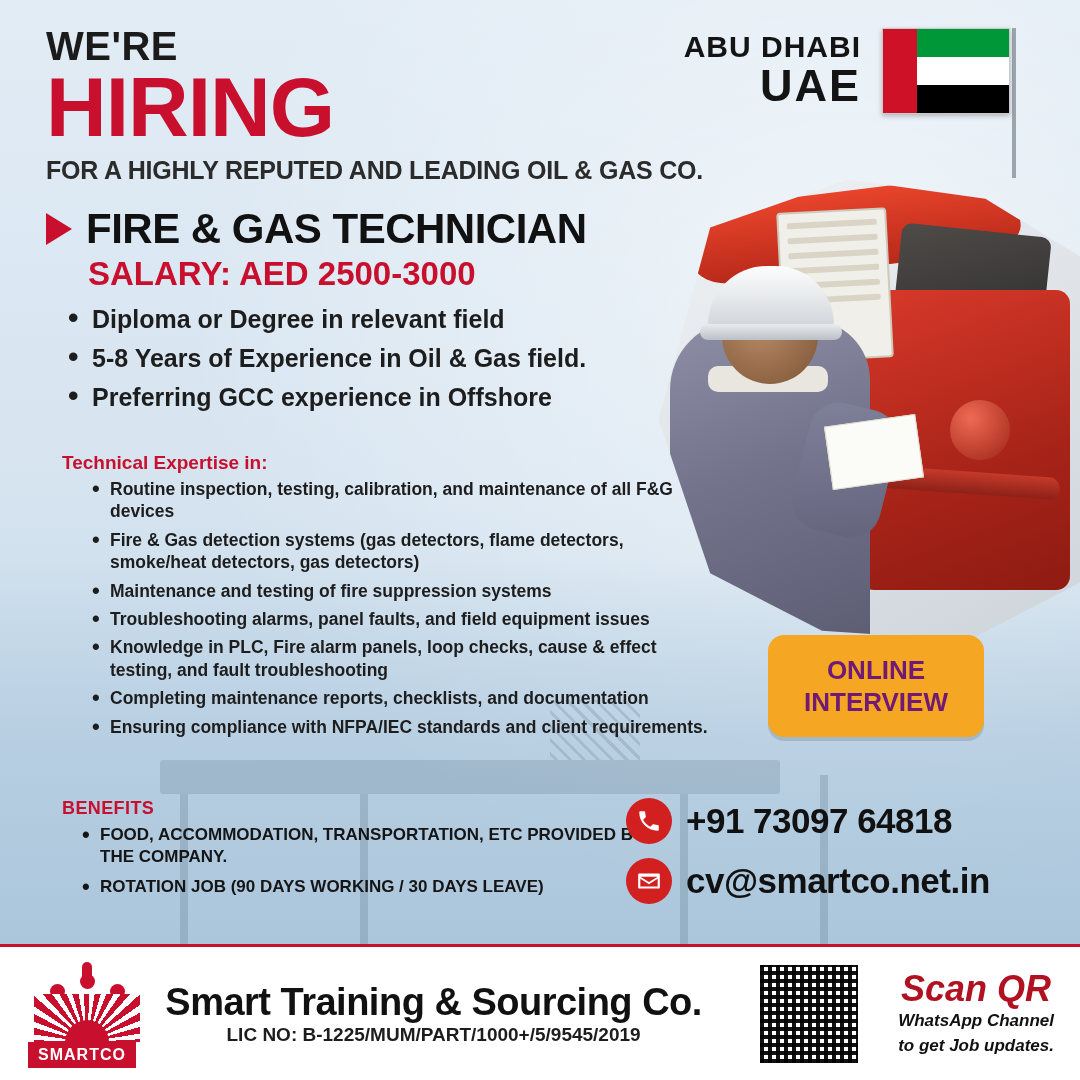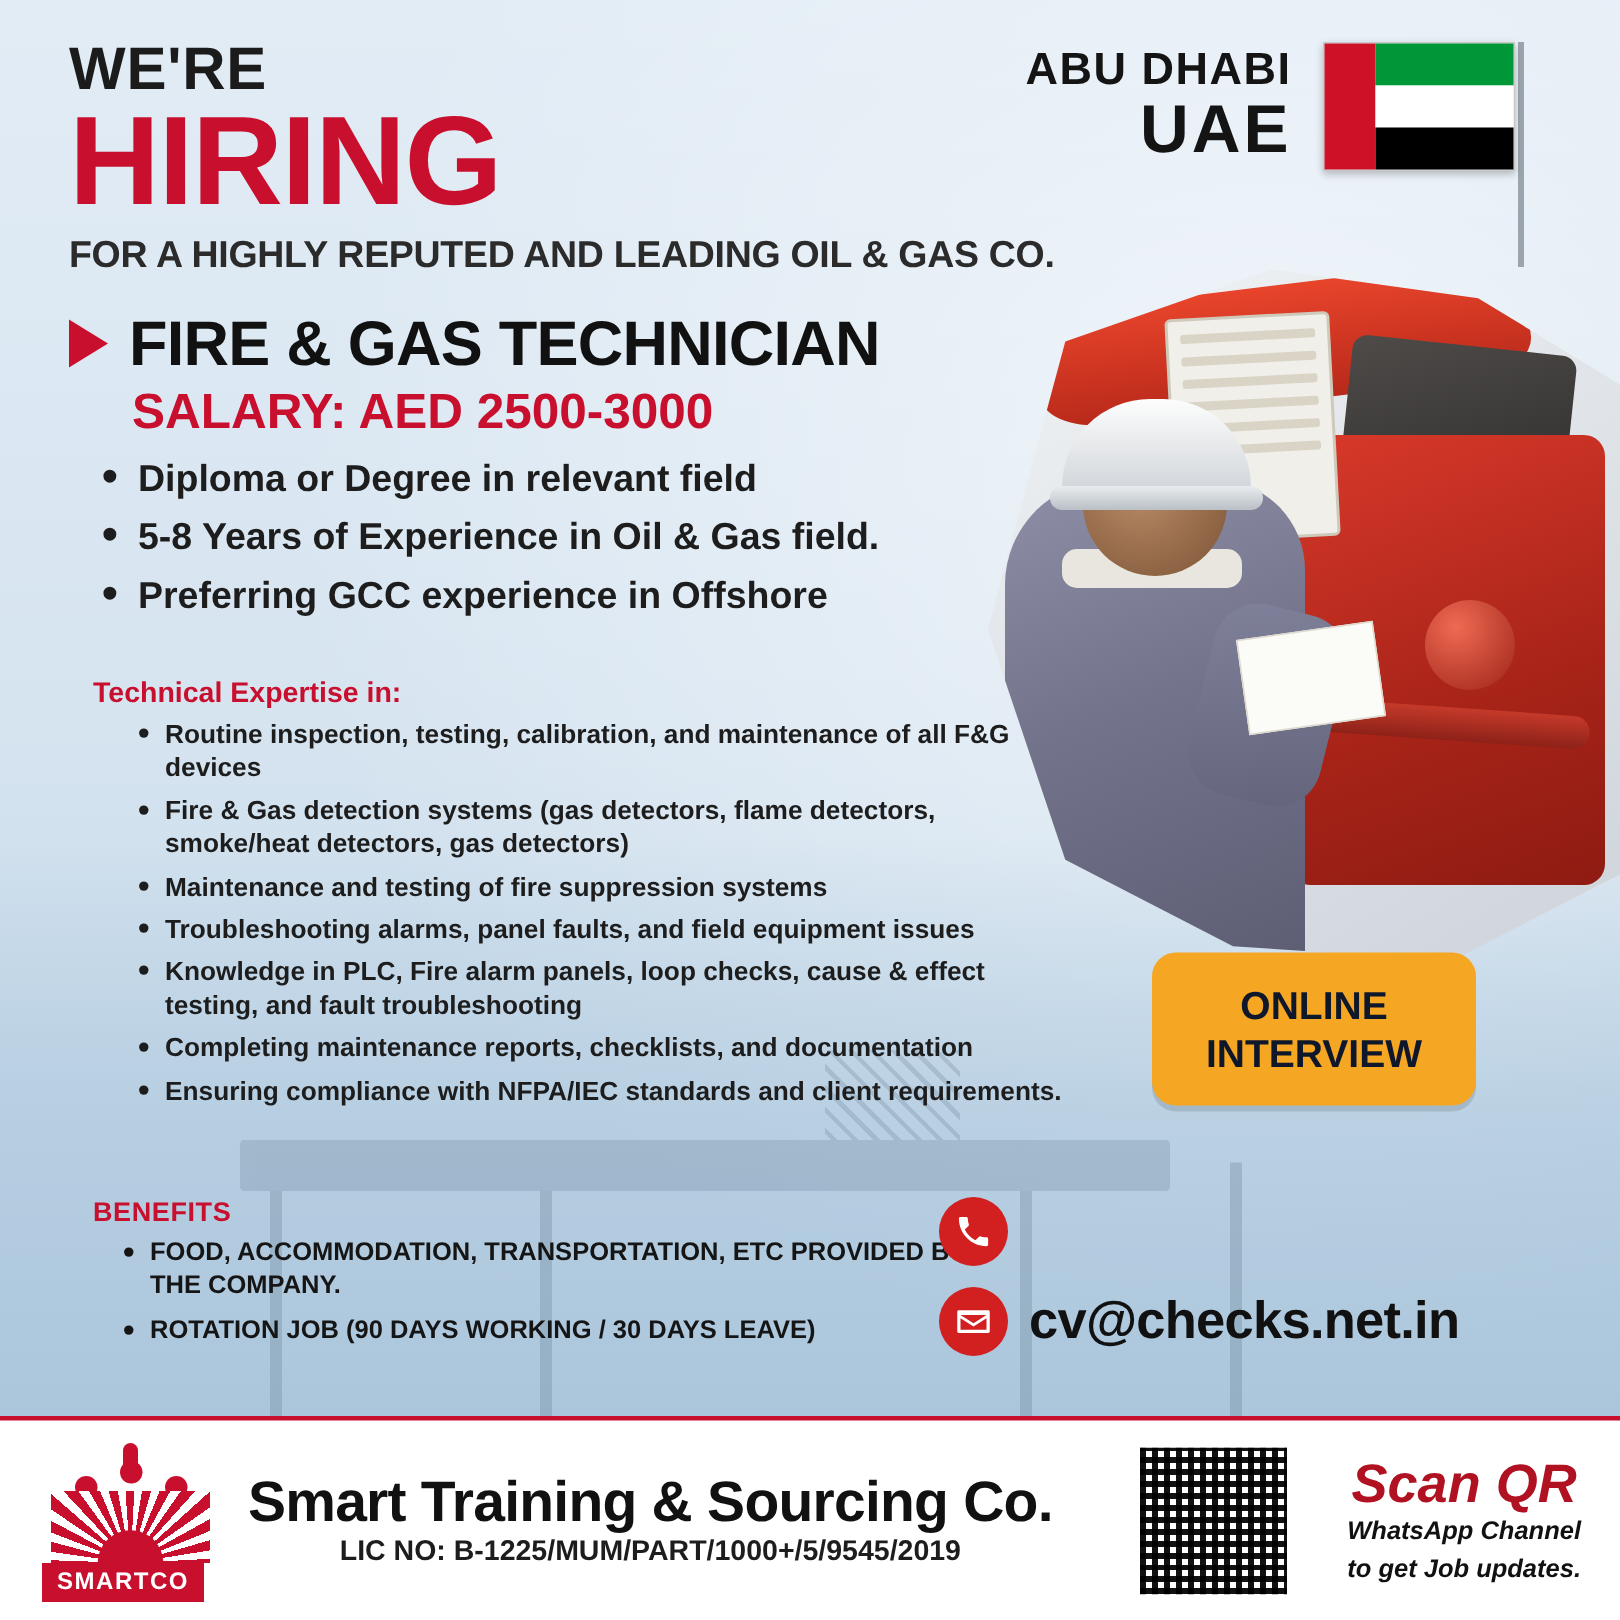--- a/index.html
+++ b/index.html
@@ -125,21 +125,21 @@
   .collar { position: absolute; left: 58px; top: 196px; width: 120px; height: 26px; background: #e9e6df; border-radius: 10px; }
   .paper { position: absolute; left: 178px; top: 250px; width: 92px; height: 64px; background: #fbfbf7;
     border: 1px solid #ded9cd; transform: rotate(-8deg); }
 
   
   .badge {
     position: absolute; right: 96px; top: 635px; width: 216px; height: 102px;
     background: #f5a623; border-radius: 16px; box-shadow: 0 4px 0 rgba(0,0,0,.12);
     display: flex; flex-direction: column; align-items: center; justify-content: center;
   }
-  .badge span { font-size: 26px; font-weight: 700; color: #0f172a; line-height: 1.25; }
+  .badge span { font-size: 26px; font-weight: 700; color: #701a75; line-height: 1.25; }
 
   
   .contacts { position: absolute; right: 34px; top: 798px; width: 420px; }
   .crow { display: flex; align-items: center; gap: 14px; margin-bottom: 14px; }
   .cicon { width: 46px; height: 46px; border-radius: 50%; background: #d21f1f;
     display: flex; align-items: center; justify-content: center; flex: 0 0 46px; }
   .cicon svg { width: 26px; height: 26px; fill: #fff; }
   .ctext { font-size: 35px; font-weight: 800; color: #111; letter-spacing: -0.5px; white-space: nowrap; }
 
   
@@ -263,28 +263,29 @@
     <span>INTERVIEW</span>
   </div>
 
   <div class="contacts">
     <div class="crow">
       <div class="cicon">
         <svg viewBox="0 0 24 24">
             <path d="M6.6 10.8c1.4 2.8 3.8 5.1 6.6 6.6l2.2-2.2c.3-.3.7-.4 1-.2 1.1.4 2.4.6 3.6.6.6 0 1 .4 1 1V20c0 .6-.4 1-1 1C10.6 21 3 13.4 3 4c0-.6.4-1 1-1h3.5c.6 0 1 .4 1 1 0 1.3.2 2.5.6 3.6.1.4 0 .8-.2 1l-2.3 2.2z"></path>
           </svg>
       </div>
+      <div class="ctext">+91 73097 64818</div>
     </div>
     <div class="crow">
       <div class="cicon">
         <svg viewBox="0 0 24 24">
             <path d="M3 5h18c.6 0 1 .4 1 1v12c0 .6-.4 1-1 1H3c-.6 0-1-.4-1-1V6c0-.6.4-1 1-1zm9 8 8-5H4l8 5zm0 2L4 10v7h16v-7l-8 5z"></path>
           </svg>
       </div>
-      <div class="ctext">cv@checks.net.in</div>
+      <div class="ctext">cv@smartco.net.in</div>
     </div>
   </div>
 
   <div class="footer">
     <div class="logo">
       <div class="flame"></div>
       <div class="dot" style="left:26px;top:24px;"></div>
       <div class="dot" style="left:56px;top:14px;"></div>
       <div class="dot" style="left:86px;top:24px;"></div>
       <div class="fan"></div>

